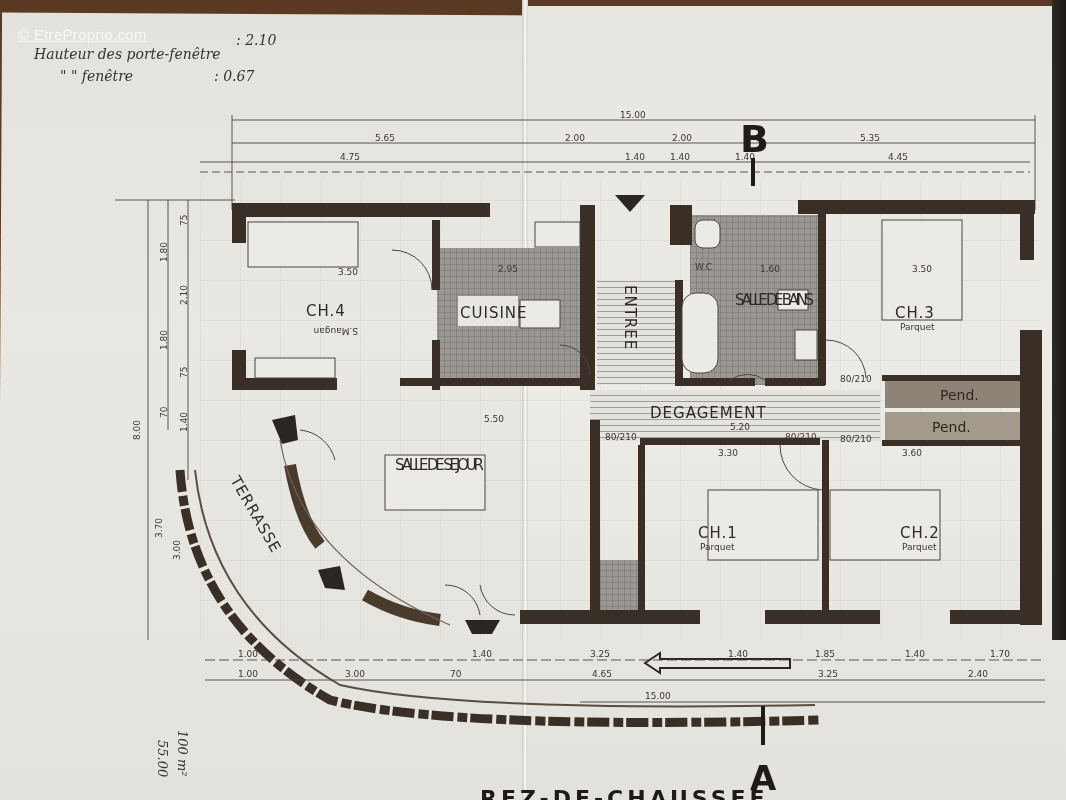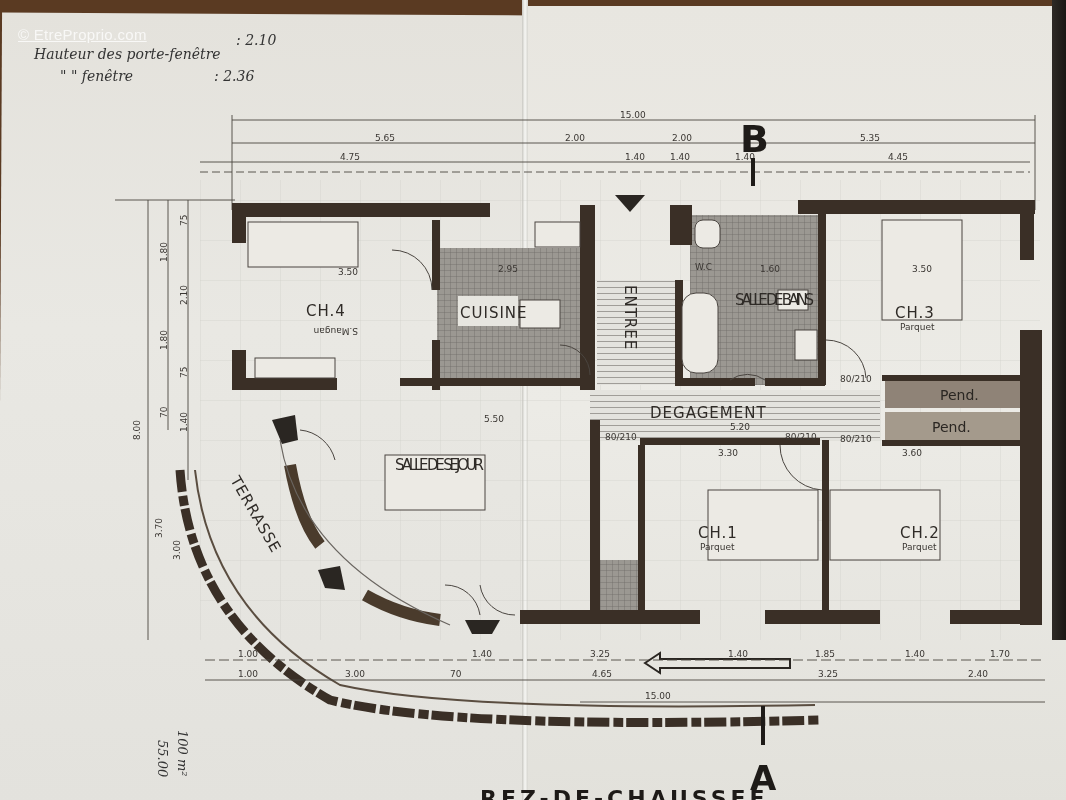--- a/index.html
+++ b/index.html
@@ -37,21 +37,21 @@
 <div class="paper-left"></div>
 <div class="paper-right"></div>
 <div class="fold"></div>
 <div class="right-shadow"></div>
 
 <div class="watermark">© EtreProprio.com</div>
 
 <div class="hand" style="left:34px; top:46px;">Hauteur des porte-fenêtre</div>
 <div class="hand" style="left:236px; top:32px;">: 2.10</div>
 <div class="hand" style="left:60px; top:68px;">"   "   fenêtre</div>
-<div class="hand" style="left:214px; top:68px;">: 2.36</div>
+<div class="hand" style="left:214px; top:68px;">: 0.67</div>
 <div class="hand" style="left:190px; top:730px; transform:rotate(90deg); transform-origin:left top; font-size:13px;">100 m²</div>
 <div class="hand" style="left:170px; top:740px; transform:rotate(90deg); transform-origin:left top; font-size:13px;">55.00</div>
 
 <svg class="plan" width="1066" height="800" viewBox="0 0 1066 800">
   <defs>
     <pattern id="tiles" width="6" height="6" patternUnits="userSpaceOnUse">
       <rect width="6" height="6" fill="#9b9892"></rect>
       <path d="M0 0H6M0 0V6" stroke="#6f6b66" stroke-width="0.8"></path>
     </pattern>
     <pattern id="stairs" width="8" height="6" patternUnits="userSpaceOnUse">

